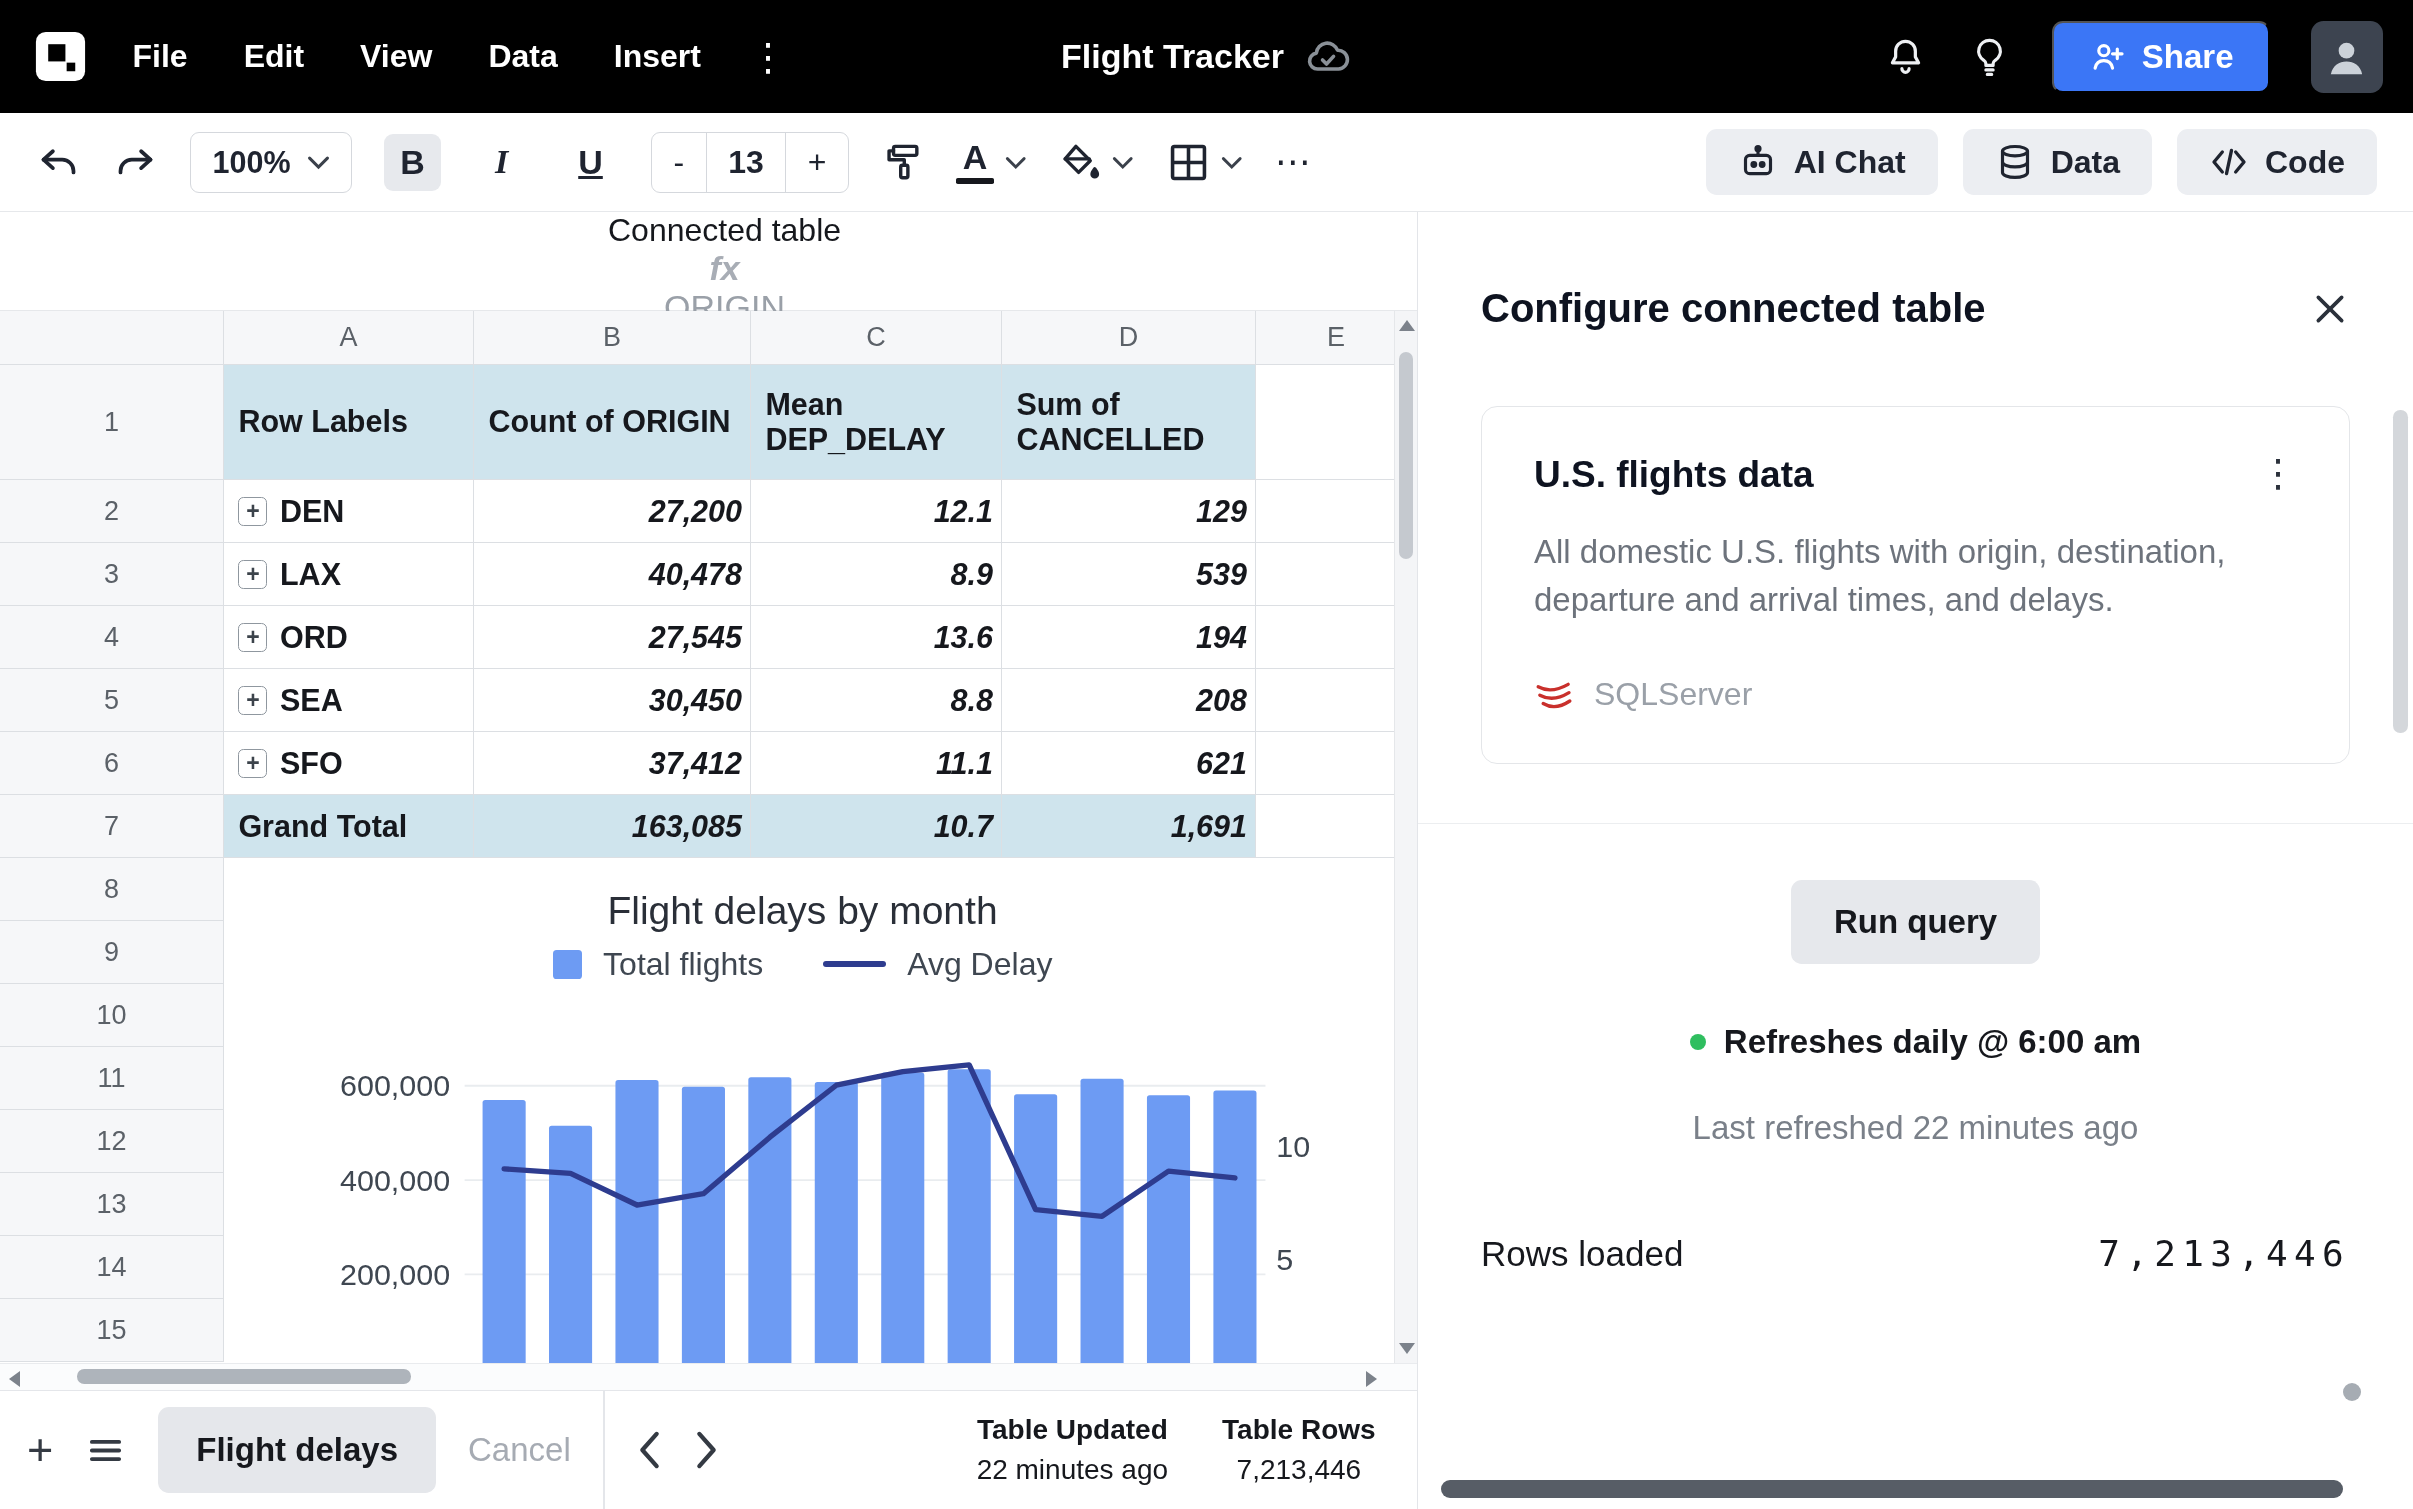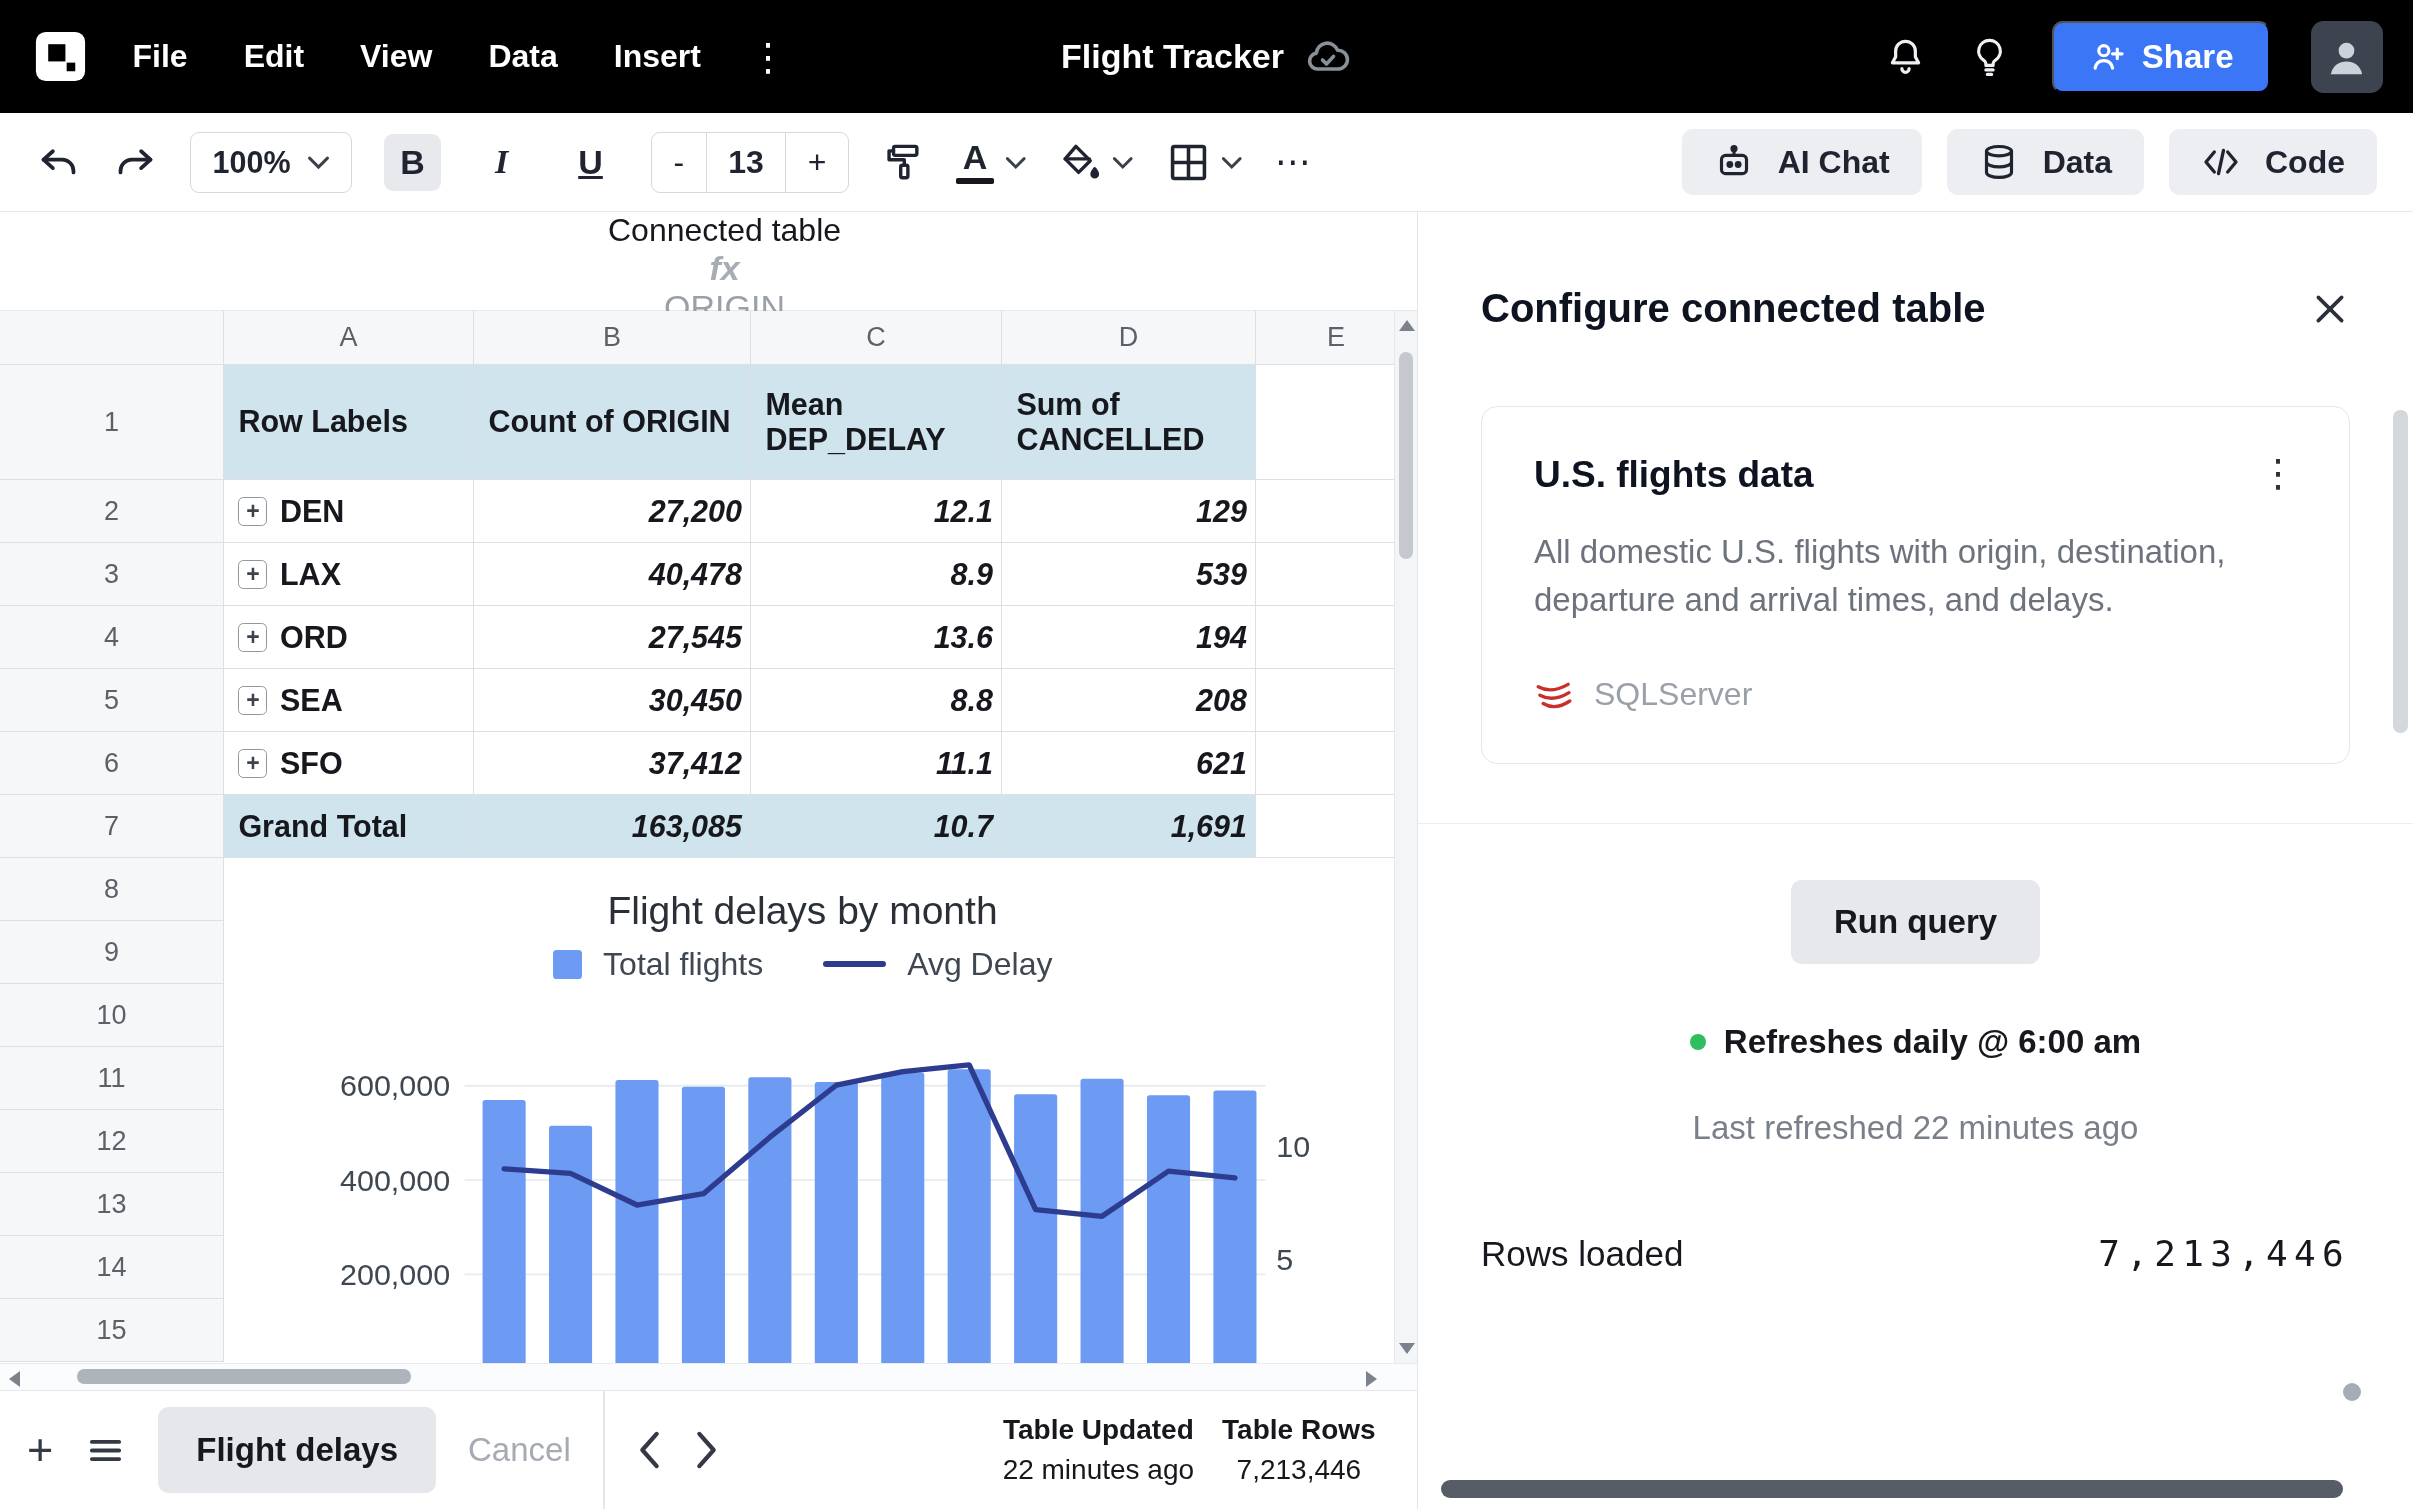--- a/index.html
+++ b/index.html
@@ -26,21 +26,21 @@
   .fmt-i{font-style:italic;font-family:"Liberation Serif","DejaVu Serif",serif;}
   .fmt-u{text-decoration:underline;}
   .stepper{display:flex;align-items:stretch;border:1.8px solid #d5d8dd;border-radius:9px;height:61px;overflow:hidden;}
   .stepper>div{display:flex;align-items:center;padding:0 21.5px;font-size:32px;}
   .step-mid{border-left:1.8px solid #d5d8dd;border-right:1.8px solid #d5d8dd;font-weight:600;}
   .a-color{display:flex;flex-direction:column;align-items:center;line-height:1;}
   .a-color .bar{width:38px;height:6.3px;background:#16181d;margin-top:3.6px;border-radius:1.8px;}
   .with-chev{display:flex;align-items:center;gap:10.8px;}
   .more-dots{font-size:36px;letter-spacing:3.6px;color:#1f2430;}
   .toolbar-right{margin-left:auto;display:flex;gap:25px;}
-  .pill{display:flex;align-items:center;gap:24px;background:#eceef2;border-radius:10.8px;height:66px;padding:0 32px;font-size:32px;font-weight:600;color:#1f2430;}
+  .pill{display:flex;align-items:center;gap:16px;background:#eceef2;border-radius:10.8px;height:66px;padding:0 32px;font-size:32px;font-weight:600;color:#1f2430;}
 
   
   .main{display:flex;height:1297px;}
   .left{width:1417px;display:flex;flex-direction:column;}
   .panel{flex:1;border-left:1.8px solid #e3e5e9;position:relative;padding:0 63px;overflow:hidden;background:#fff;}
 
   
   .formula-bar{height:99px;display:flex;align-items:center;border-bottom:1.8px solid #e6e8eb;padding-left:32px;font-size:32px;background:#fff;flex-direction:column;}
   .fb-div{width:1.8px;height:48px;background:#e3e5e9;margin:0 25px;}
   .fb-fx{font-style:italic;color:#a8adb5;font-weight:700;font-size:34px;}
@@ -80,21 +80,21 @@
   .hthumb{position:absolute;left:77px;top:5.4px;width:334px;height:14.4px;background:#aeb4bb;border-radius:7.2px;}
   .tri-left{top:7.2px;left:9px;border-top:8px solid transparent;border-bottom:8px solid transparent;border-right:11.7px solid #7c828b;}
   .tri-right{top:7.2px;right:40px;border-top:8px solid transparent;border-bottom:8px solid transparent;border-left:11.7px solid #7c828b;}
 
   
   .bottombar{height:119px;border-top:1.8px solid #e4e6ea;display:flex;align-items:center;padding:0 27px;gap:32px;background:#fff;}
   .bb-add{font-size:45px;color:#343a43;font-weight:400;}
   .sheet-tab{background:#e5e7eb;border-radius:10.8px;padding:24px 38px;font-size:33px;font-weight:600;color:#16181d;}
   .bb-cancel{color:#a6abb3;font-size:33px;}
   .bb-div{width:1.8px;align-self:stretch;background:#e4e6ea;}
-  .bb-status{margin-left:auto;display:flex;gap:28px;padding-right:14.4px;}
+  .bb-status{margin-left:auto;display:flex;gap:54px;padding-right:14.4px;}
   .status-block{display:flex;flex-direction:column;align-items:center;gap:7.2px;font-size:28px;color:#16181d;}
   .status-block .l1{font-weight:600;}
   .status-block .l2{font-weight:400;}
 
   
   .panel-head{display:flex;align-items:center;justify-content:space-between;margin-top:74px;}
   .panel-title{font-size:40px;font-weight:700;color:#0e1320;}
   .card{margin-top:75px;border:1.8px solid #e4e6e9;border-radius:16px;padding:47px 52px;}
   .card-head{display:flex;align-items:flex-start;justify-content:space-between;}
   .card-title{font-size:37px;font-weight:700;color:#0e1320;}

